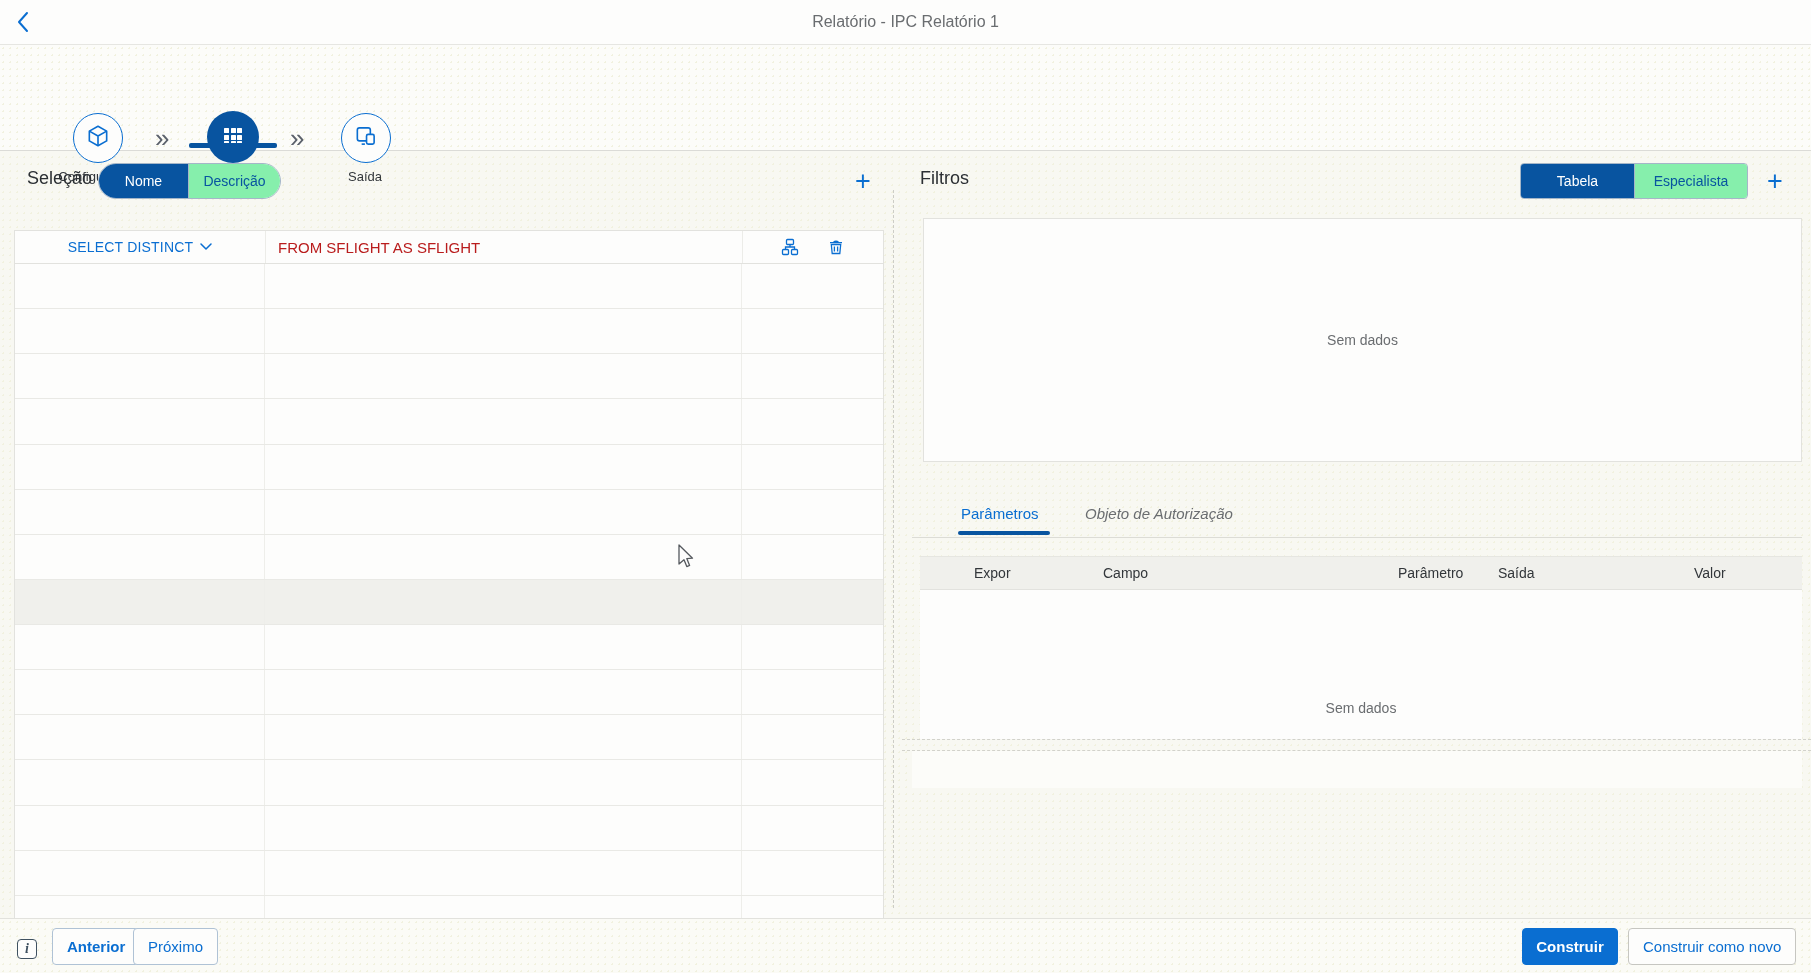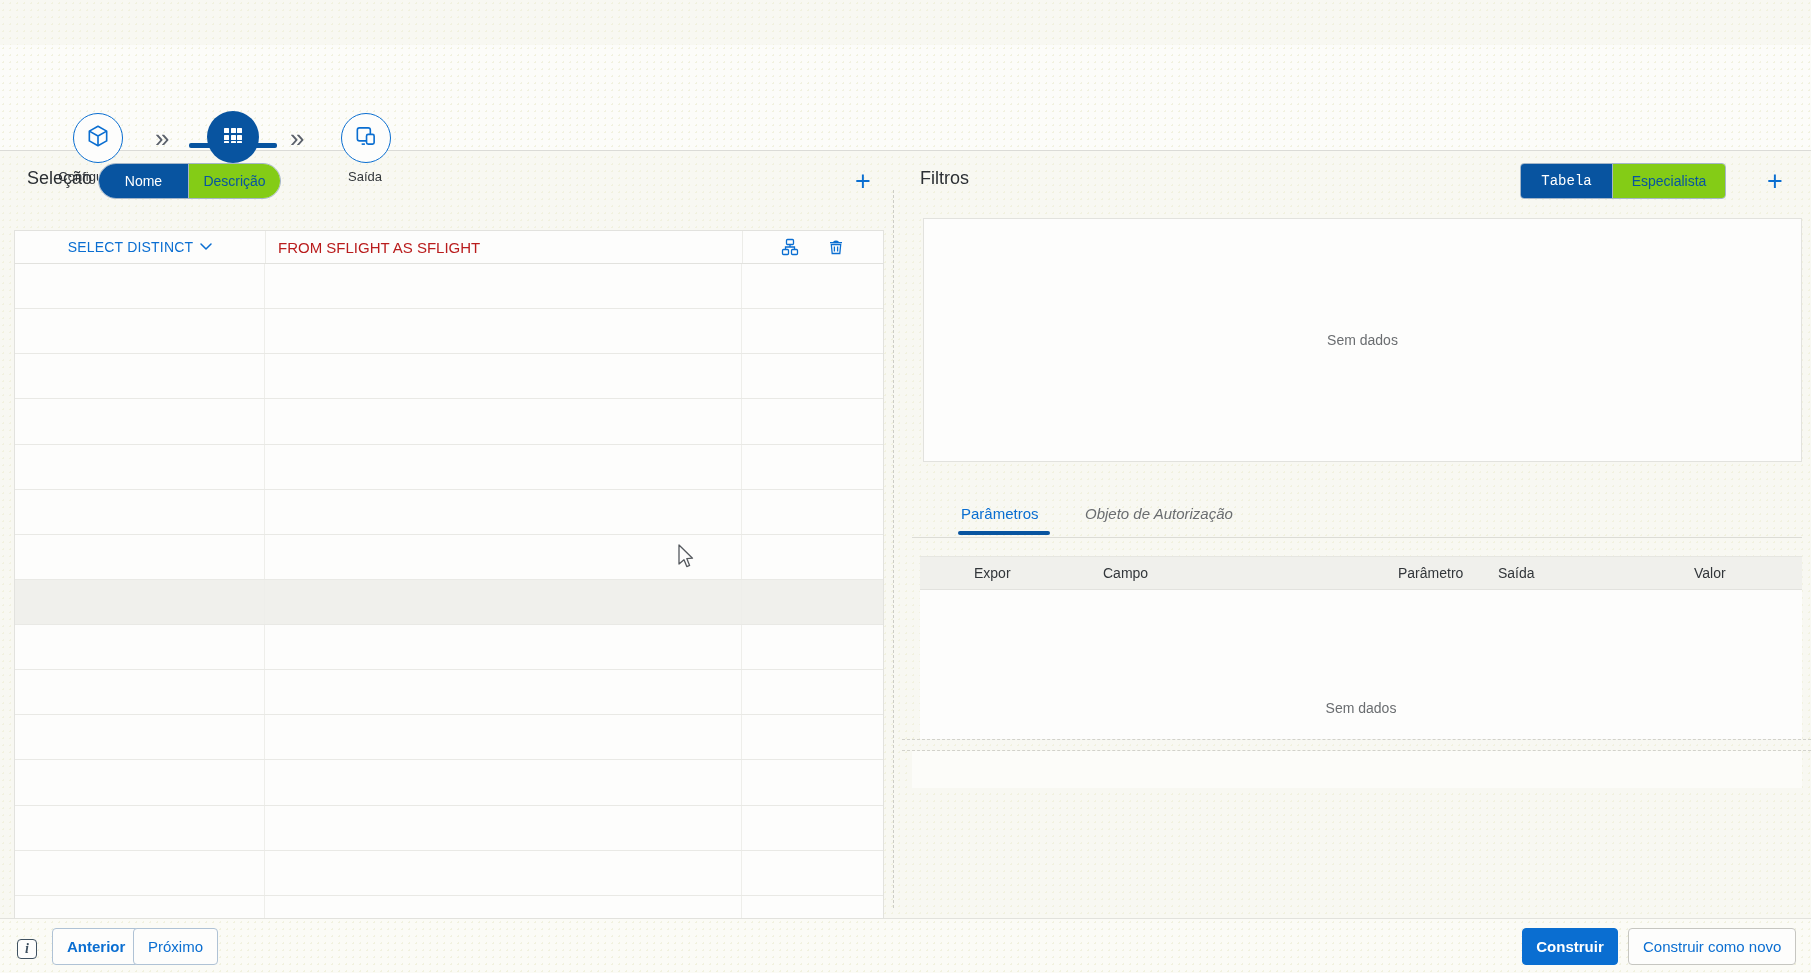--- a/index.html
+++ b/index.html
@@ -24,21 +24,21 @@
   .step-sep{font-size:26px;color:#5b616b;line-height:1;}
   .active-underline{background:#0854a0;height:5px;border-radius:2px;}
   .grid-icon{display:grid;grid-template-columns:repeat(3,5px);grid-template-rows:repeat(3,5px);gap:1.6px;}
   .grid-icon span{background:#fff;border-radius:0.5px;}
 
   
   .section-title{font-size:18px;color:#2b2f33;}
   .seg-toggle{height:34px;display:flex;border:1px solid #a5b6c8;border-radius:4px;overflow:hidden;
               background:#fdfdfc;}
   .seg{display:flex;align-items:center;justify-content:center;font-size:14px;color:#0854a0;
-       cursor:pointer;background:#84cc16;}
+       cursor:pointer;background:#86efac;}
   .seg.selected{background:#0854a0;color:#fff;}
   .seg + .seg{border-left:1px solid #a5b6c8;}
   .plus-btn{color:#0a6ed1;font-size:27px;line-height:26px;width:28px;height:28px;text-align:center;
             cursor:pointer;font-weight:500;}
 
   
   .sel-table{left:14px;top:230px;width:870px;height:712px;background:#fdfdfc;
              border:1px solid #e2e2de;box-sizing:border-box;display:flex;flex-direction:column;}
   .sel-header{height:32px;display:flex;align-items:center;border-bottom:1px solid #e2e2de;flex:0 0 32px;}
   .sel-header .hc1{width:250px;display:flex;align-items:center;justify-content:center;gap:7px;
@@ -91,20 +91,28 @@
   .btn.ghost-gray{background:#fdfdfc;border:1px solid #c6c6c1;color:#0a6ed1;}
   .btn.primary{background:#0a6ed1;border:1px solid #0a6ed1;color:#fff;font-weight:bold;}
 
   .cursor{left:676px;top:543px;pointer-events:none;}
 </style>
 </head>
 <body>
 
 <div id="app">
 
+  <div class="abs topbar">
+    <div class="abs back-btn">
+      <svg width="14" height="22" viewBox="0 0 14 22">
+          <polyline points="11,2 3,11 11,20" fill="none" stroke="#0a6ed1" stroke-width="2" stroke-linecap="round" stroke-linejoin="round"></polyline>
+        </svg>
+    </div>
+    <div class="abs title">Relatório - IPC Relatório 1</div>
+  </div>
 
   <div class="abs steps">
     <div class="abs step-circle" style="left:73px;top:68px;">
       <span>
         <svg width="26" height="26" viewBox="0 0 24 24" fill="none" stroke="currentColor" stroke-width="1.5" stroke-linejoin="round">
           <path d="M12 3 L20 7.5 V16.5 L12 21 L4 16.5 V7.5 Z"></path>
           <path d="M4 7.5 L12 12 L20 7.5 M12 12 V21"></path>
         </svg>
       </span>
     </div>
@@ -254,21 +262,21 @@
           <div class="c2"></div>
           <div class="c3"></div>
         </div>
       </div>
   </div>
 
   <div class="abs vsplit"></div>
 
   <div class="abs section-title" style="left:920px;top:168px;">Filtros</div>
   <div class="abs seg-toggle" style="left:1520px;top:163px;">
-    <div class="seg selected" style="width:91px;font-family:Liberation Mono, monospace;">Tabela</div>
+    <div class="seg selected" style="width:113px;">Tabela</div>
     <div class="seg" style="width:112px;">Especialista</div>
   </div>
   <div class="abs plus-btn" style="left:1761px;top:168px;">+</div>
 
   <div class="abs filters-box">
     <span class="empty-text">Sem dados</span>
   </div>
 
   <div class="abs tab active" style="left:961px;top:505px;">Parâmetros</div>
   <div class="abs tab inactive" style="left:1085px;top:505px;">Objeto de Autorização</div>

